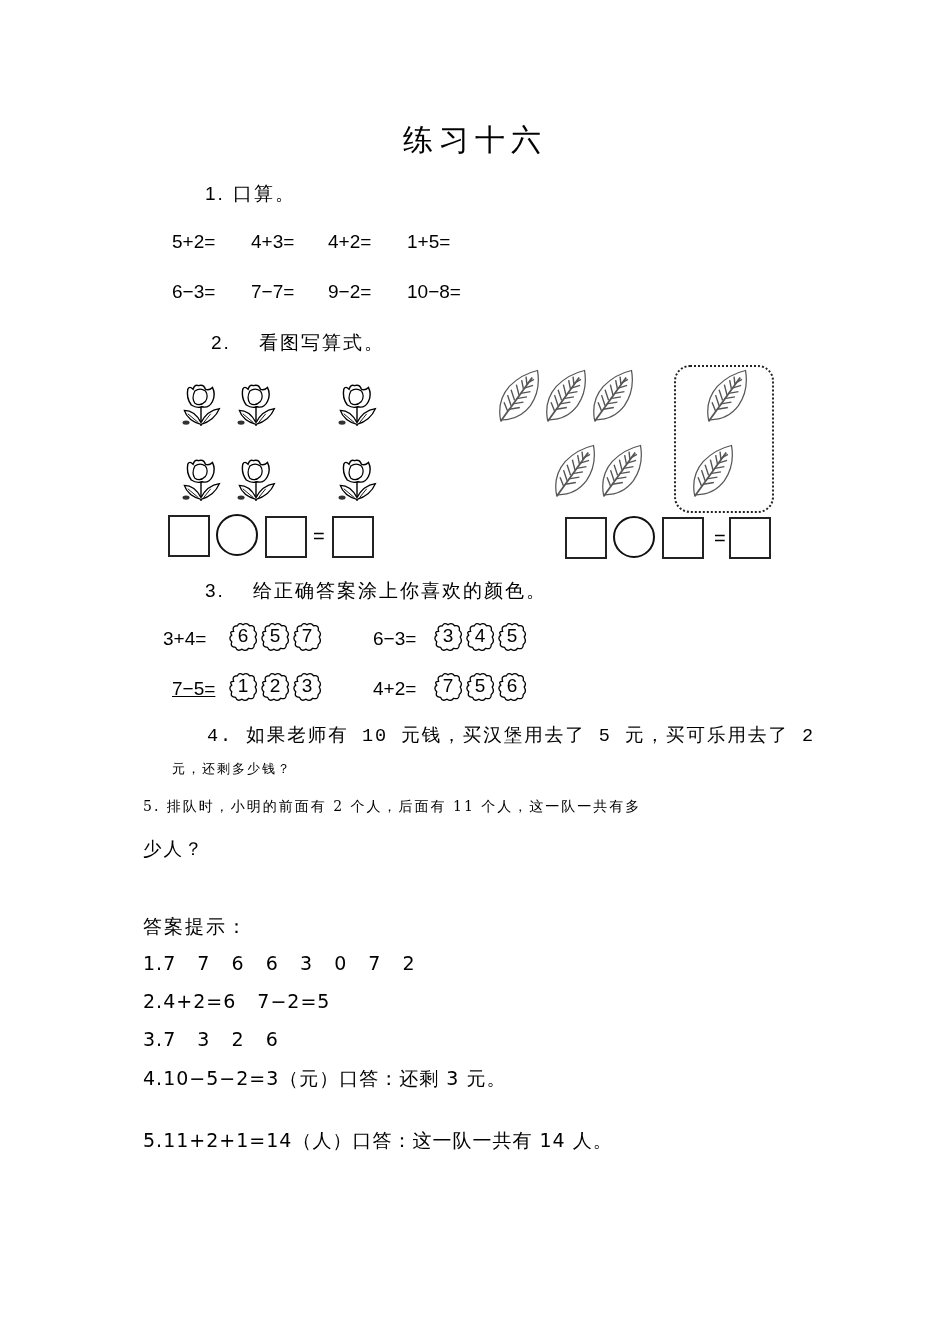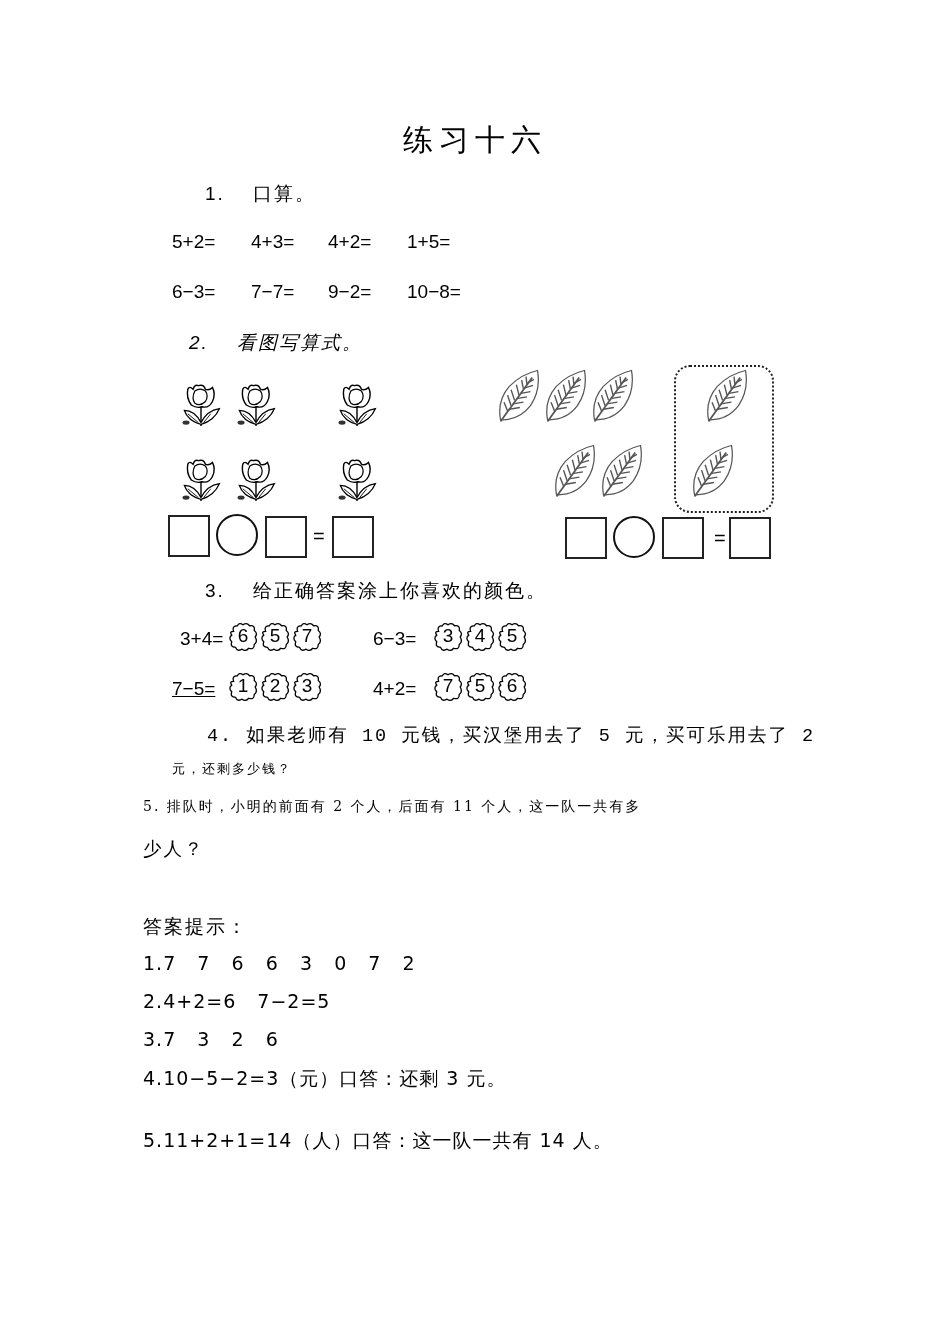--- a/index.html
+++ b/index.html
@@ -44,36 +44,36 @@
     <symbol id="cloud" viewBox="0 0 32 32">
       <path d="M6 10 Q4 4 10 4 Q12 0 16 3 Q20 0 23 4 Q29 3 28 9 Q32 12 29 16 Q32 21 28 24 Q28 30 22 28 Q19 32 15 29 Q10 32 8 27 Q2 27 4 21 Q0 17 4 14 Q1 10 6 10 Z" fill="#fff" stroke="#000" stroke-width="1.4"></path>
     </symbol>
   </defs>
 </svg>
 
 <div class="abs title">练习十六</div>
 
 <div class="abs q" style="left:205px; top:181px;">
   <span class="num">1.</span>
-  <span style="margin-left:20px">口算。</span>
+  <span style="">口算。</span>
 </div>
 <div class="abs mental" style="left:172px; top:231px;">
   <span class="abs" style="left:0">5+2=</span>
   <span class="abs" style="left:79px">4+3=</span>
   <span class="abs" style="left:156px">4+2=</span>
   <span class="abs" style="left:235px">1+5=</span>
 </div>
 <div class="abs mental" style="left:172px; top:281px;">
   <span class="abs" style="left:0">6−3=</span>
   <span class="abs" style="left:79px">7−7=</span>
   <span class="abs" style="left:156px">9−2=</span>
   <span class="abs" style="left:235px">10−8=</span>
 </div>
 
-<div class="abs q" style="left:189px; top:330px;font-style:italic;">
+<div class="abs q" style="left:211px; top:330px;">
   <span class="num">2.</span>
   <span style="margin-left:20px">看图写算式。</span>
 </div>
 
 <svg class="abs" style="left:179px; top:381px;" width="44" height="48">
     <use href="#tulip"></use>
   </svg>
 <svg class="abs" style="left:234px; top:381px;" width="44" height="48">
     <use href="#tulip"></use>
   </svg>
@@ -123,21 +123,21 @@
 <div class="abs circ" style="left:613px; top:516px; width:38px; height:38px;"></div>
 <div class="abs box" style="left:662px; top:517px; width:38px; height:38px;"></div>
 <div class="abs eq" style="left:714px; top:527px;">=</div>
 <div class="abs box" style="left:729px; top:517px; width:38px; height:38px;"></div>
 
 <div class="abs q" style="left:205px; top:578px;text-align:center;">
   <span class="num">3.</span>
   <span style="margin-left:20px">给正确答案涂上你喜欢的颜色。</span>
 </div>
 
-<div class="abs mental" style="left:180px; top:628px;">3+4=</div>
+<div class="abs mental" style="left:163px; top:628px;">3+4=</div>
 <div class="abs" style="left:228px; top:622px;">
   <div class="abs" style="left:0;top:0"><svg class="cloud">
         <use href="#cloud"></use>
       </svg><span class="cloud-num">6</span></div>
   <div class="abs" style="left:32px;top:0"><svg class="cloud">
         <use href="#cloud"></use>
       </svg><span class="cloud-num">5</span></div>
   <div class="abs" style="left:64px;top:0"><svg class="cloud">
         <use href="#cloud"></use>
       </svg><span class="cloud-num">7</span></div>

